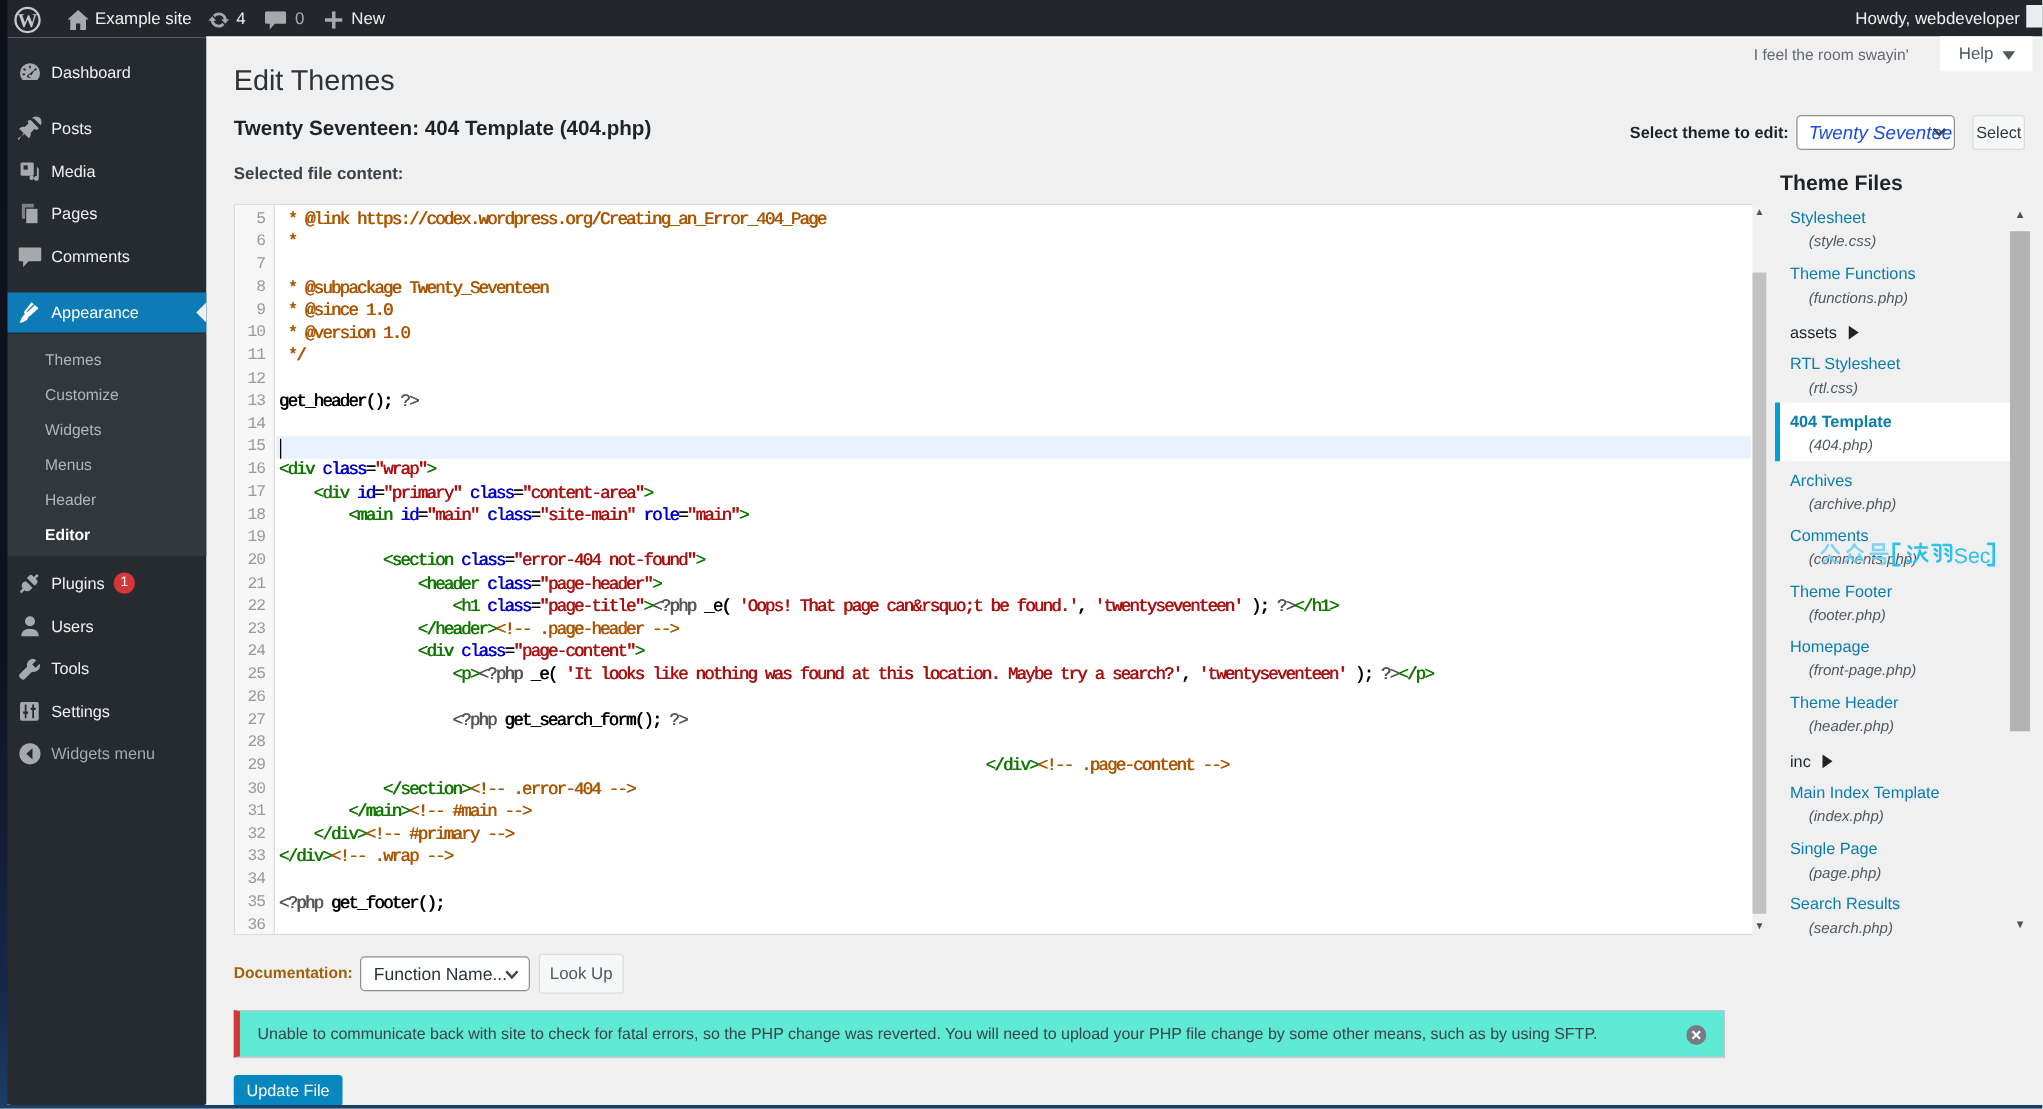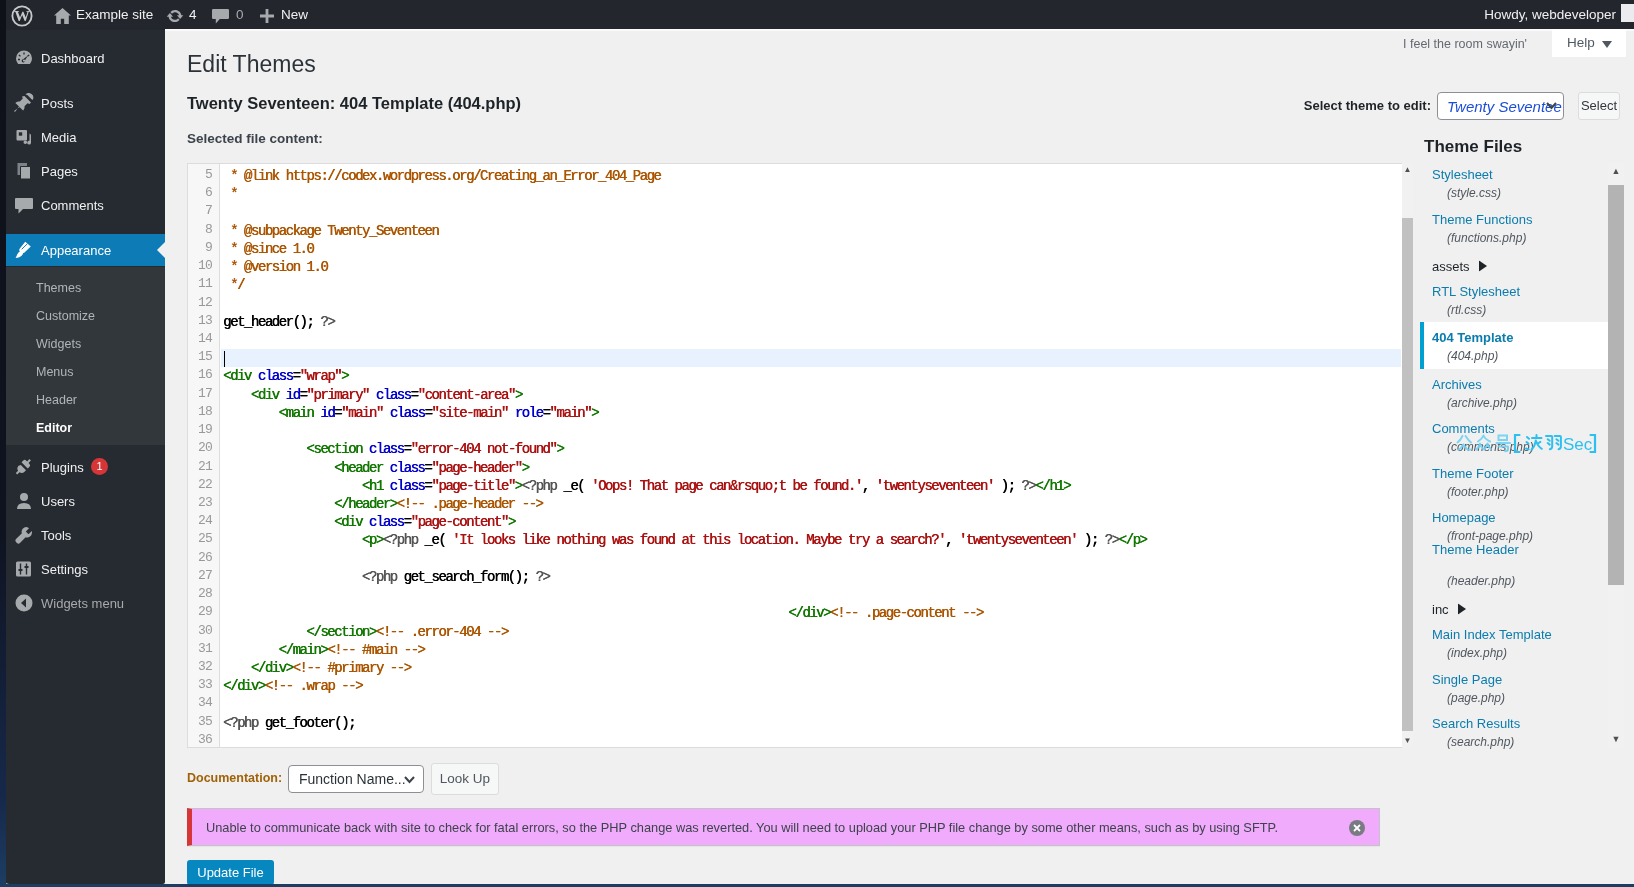--- a/index.html
+++ b/index.html
@@ -38,21 +38,21 @@
 
 #themefiles-h { position:absolute; left:1424px; top:137px; font-size:17px; font-weight:bold; color:#1d2327; }
 .tf-link { position:absolute; left:1432px; transform:translateY(-50%); font-size:13px; color:#0a7cad; }
 .tf-file { position:absolute; left:1447px; transform:translateY(-50%); font-size:12px; font-style:italic; color:#50575e; }
 .tf-dir  { position:absolute; left:1432px; transform:translateY(-50%); font-size:13px; color:#1d2327; }
 
 
 #doclbl { position:absolute; left:187px; top:771px; font-size:12.5px; font-weight:bold; color:#a16207; }
 #docsel { position:absolute; left:288px; top:765px; width:136px; height:28px; background:#fff; border:1px solid #8c8f94; border-radius:4px; font-size:14px; color:#2c3338; line-height:26px; padding-left:10px; }
 #lookup { position:absolute; left:431px; top:763px; width:68px; height:32px; background:#f6f7f7; border:1px solid #dcdcde; border-radius:3px; font-size:13.5px; color:#50575e; text-align:center; line-height:30px; }
-#notice { position:absolute; left:187px; top:808px; width:1193px; height:38px; background:#f0abfc; border:1px solid #c3c4c7; border-left:5px solid #d63638; box-shadow:0 1px 1px rgba(0,0,0,.04); }
+#notice { position:absolute; left:187px; top:808px; width:1193px; height:38px; background:#5eead4; border:1px solid #c3c4c7; border-left:5px solid #d63638; box-shadow:0 1px 1px rgba(0,0,0,.04); }
 #notice .txt { position:absolute; left:14px; top:50%; transform:translateY(-50%); font-size:12.8px; color:#3c434a; white-space:nowrap; }
 #updbtn { position:absolute; left:187px; top:860px; width:87px; height:25px; background:#0687bf; border-radius:3px; color:#fff; font-size:13px; text-align:center; line-height:25px; }
 #botstrip { position:absolute; left:0; top:884px; width:1634px; height:3px; background:#1d3d63; }
 
 
 .sb-track { position:absolute; background:#f1f1f1; }
 .sb-thumb { position:absolute; background:#c1c1c1; }
 .sb-arrow { position:absolute; background:#f1f1f1; color:#505050; text-align:center; }
 </style>
 </head>
@@ -284,21 +284,21 @@
 <div class="tf-link" style="top:337px; font-weight:bold; color:#0a7cad;">404 Template</div>
 <div class="tf-file" style="top:356px;">(404.php)</div>
 <div class="tf-link" style="top:384px;">Archives</div>
 <div class="tf-file" style="top:403px;">(archive.php)</div>
 <div class="tf-link" style="top:428px;">Comments</div>
 <div class="tf-file" style="top:447px;">(comments.php)</div>
 <div class="tf-link" style="top:473px;">Theme Footer</div>
 <div class="tf-file" style="top:492px;">(footer.php)</div>
 <div class="tf-link" style="top:517px;">Homepage</div>
 <div class="tf-file" style="top:536px;">(front-page.php)</div>
-<div class="tf-link" style="top:549px;">Theme Header</div>
+<div class="tf-link" style="top:562px;">Theme Header</div>
 <div class="tf-file" style="top:581px;">(header.php)</div>
 <div class="tf-dir" style="top:609px;">inc<svg style="position:absolute; top:-5px; margin-left:8px; position:relative; top:1px;" width="10" height="11" viewBox="0 0 10 11">
         <path d="M1 0 l8 5.5 -8 5.5 z" fill="#1d2327"></path>
       </svg></div>
 <div class="tf-link" style="top:634px;">Main Index Template</div>
 <div class="tf-file" style="top:653px;">(index.php)</div>
 <div class="tf-link" style="top:679px;">Single Page</div>
 <div class="tf-file" style="top:698px;">(page.php)</div>
 <div class="tf-link" style="top:723px;">Search Results</div>
 <div class="tf-file" style="top:742px;">(search.php)</div>

